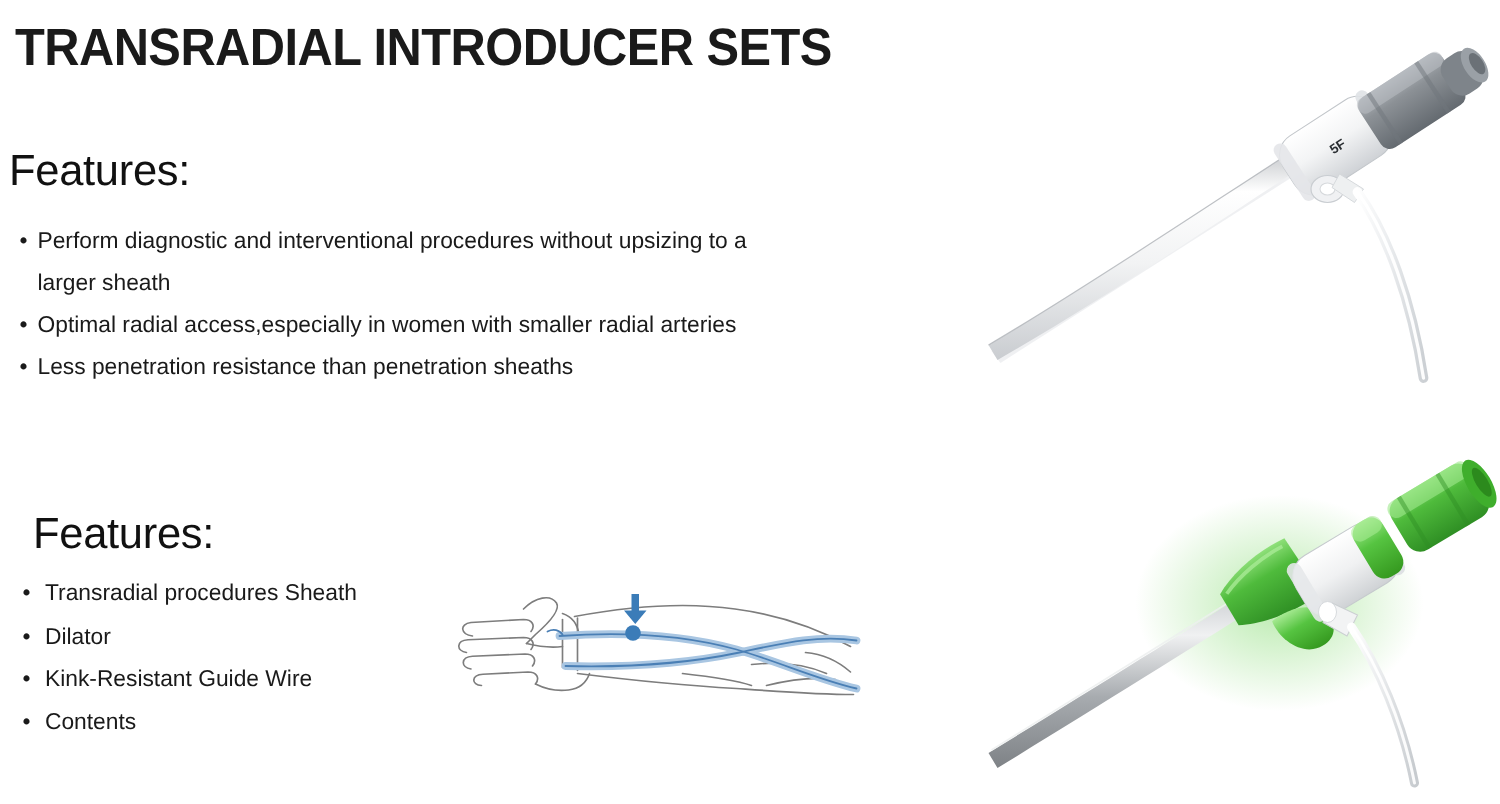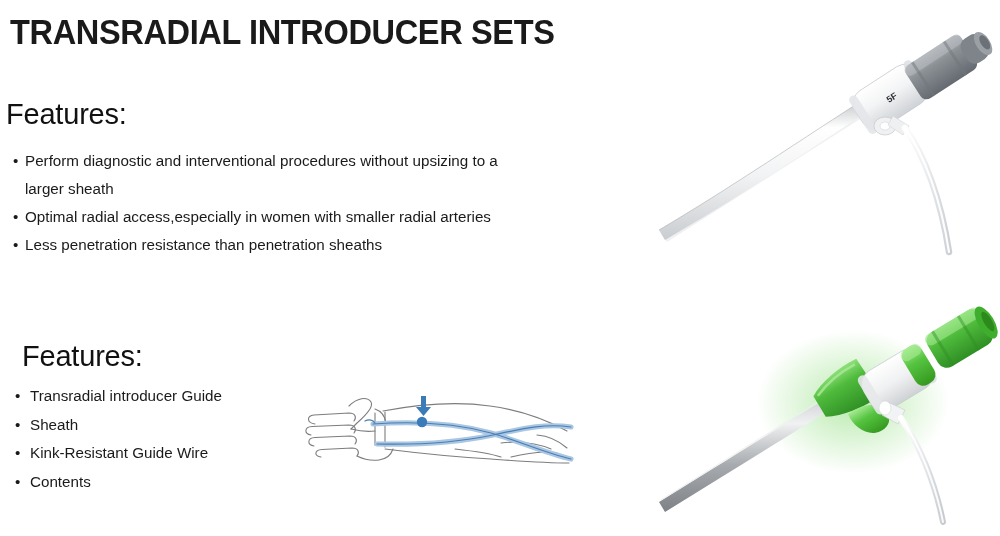--- a/index.html
+++ b/index.html
@@ -133,25 +133,25 @@
     <span class="dot">•</span>
     <span class="txt">Less penetration resistance than penetration sheaths</span>
   </li>
 </ul>
 
 <div class="section-heading" id="contents-heading">Features:</div>
 
 <ul class="bullet-list" id="contents-list">
   <li class="bullet-item">
     <span class="dot">•</span>
-    <span class="txt">Transradial introducer Guide</span>
-  </li>
-  <li class="bullet-item">
-    <span class="dot">•</span>
-    <span class="txt">Sheath</span>
+    <span class="txt">Transradial procedures Sheath</span>
+  </li>
+  <li class="bullet-item">
+    <span class="dot">•</span>
+    <span class="txt">Dilator</span>
   </li>
   <li class="bullet-item">
     <span class="dot">•</span>
     <span class="txt">Kink-Resistant Guide Wire</span>
   </li>
   <li class="bullet-item">
     <span class="dot">•</span>
     <span class="txt">Contents</span>
   </li>
 </ul>

